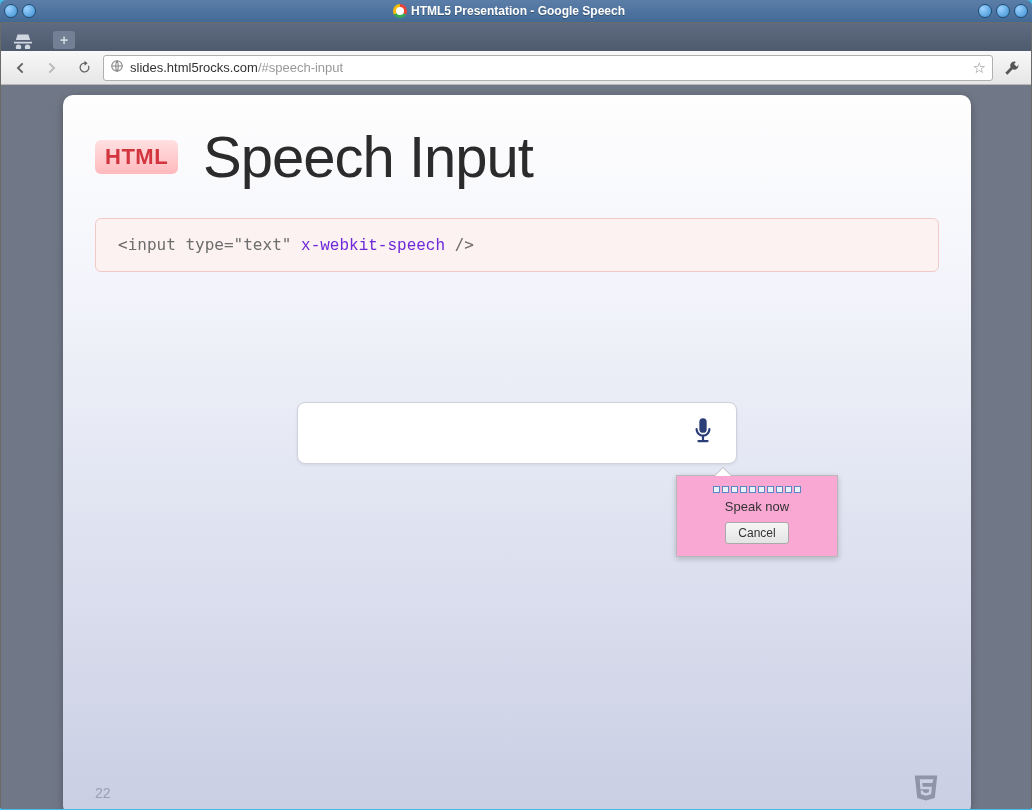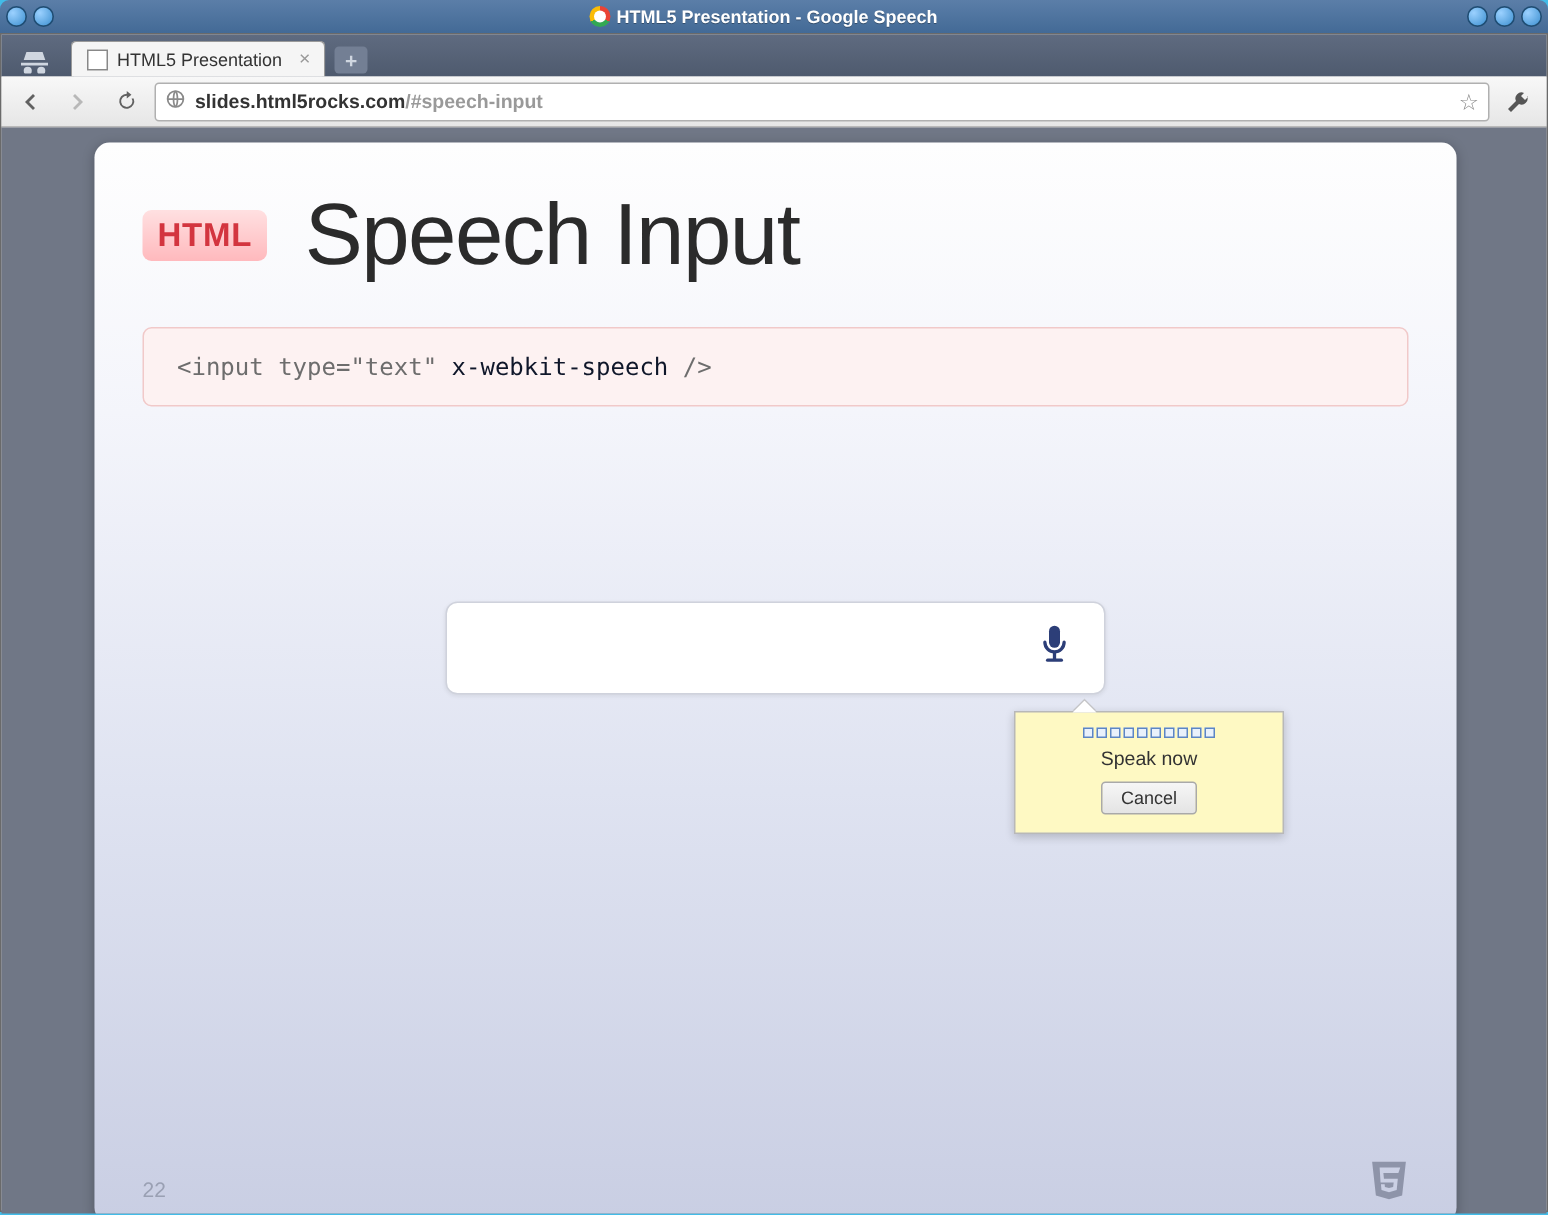--- a/index.html
+++ b/index.html
@@ -96,21 +96,21 @@
 .omnibox {
   flex: 1;
   background: #fff;
   border: 1px solid #b0b0b0;
   border-radius: 3px;
   height: 26px;
   display: flex; align-items: center; padding: 0 6px; gap: 6px;
   font-size: 13px; color: #555;
 }
 .omnibox .globe { color: #8a8a8a; }
-.omnibox .url { flex:1; overflow:hidden; white-space:nowrap;font-weight:bold; }
+.omnibox .url { flex:1; overflow:hidden; white-space:nowrap; }
 .omnibox .url .domain { color:#333; }
 .omnibox .url .path { color:#999; }
 .omnibox .star { color:#8a8a8a; font-size:15px; }
 .wrench { width:26px; height:26px; display:flex; align-items:center; justify-content:center; color:#555; }
 
 
 .viewport {
   height: 724px;
   background: #707786;
   position: relative;
@@ -143,42 +143,42 @@
 }
 .codeblock {
   background: #fdf2f2;
   border: 1px solid #f1c9c9;
   border-radius: 6px;
   padding: 16px 22px;
   font-family: "Menlo","Consolas",monospace;
   font-size: 16px;
   color: #6d6d6d;
 }
-.codeblock .attr { color: #0f172a; }
+.codeblock .attr { color: #6d28d9; font-family: Liberation Mono, monospace; }
 .speech-area {
   margin-top: 130px;
   display:flex; justify-content:center;
   position: relative;
 }
 .speech-box {
   width: 440px; height: 62px;
   background: #fff;
   border: 1px solid #cfd2dc;
   border-radius: 8px;
   box-shadow: 0 1px 3px rgba(0,0,0,.08);
   display:flex; align-items:center; justify-content:flex-end;
   padding: 0 22px;
   position: relative;
 }
 .mic { color:#2c3e78; }
 .popup {
   position:absolute;
   top: 72px; left: 378px;
-  width: 180px;
-  background:#fef9c3;
+  width: 162px;
+  background:#f9a8d4;
   border:1px solid #b8b8b8;
   box-shadow: 0 2px 6px rgba(0,0,0,.2);
   padding: 10px 10px 12px 10px;
   text-align:center;
   font-size:13px;
   color:#333;
 }
 .popup::before {
   content:"";
   position:absolute;
@@ -230,25 +230,20 @@
   </div>
 </div>
 
 <div class="chrome-frame">
 
   <div class="tabstrip">
     <div class="incognito">
       <svg width="22" height="18" viewBox="0 0 24 20">
           <path fill="#cfd6e0" d="M4 10h16l-2-6H6zM2 12h20v2H2zM7 15a3 3 0 100 6 3 3 0 000-6zm10 0a3 3 0 100 6 3 3 0 000-6z"></path>
         </svg>
-    </div>
-    <div class="tab">
-      <span class="doc-icon"></span>
-      <span>HTML5 Presentation</span>
-      <span class="tab-close">×</span>
     </div>
     <div class="newtab">+</div>
   </div>
 
   <div class="toolbar">
     <div class="nav-btn">
       <svg width="16" height="16" viewBox="0 0 24 24">
           <path fill="currentColor" d="M15 4l-8 8 8 8 2-2-6-6 6-6z"></path>
         </svg>
     </div>

